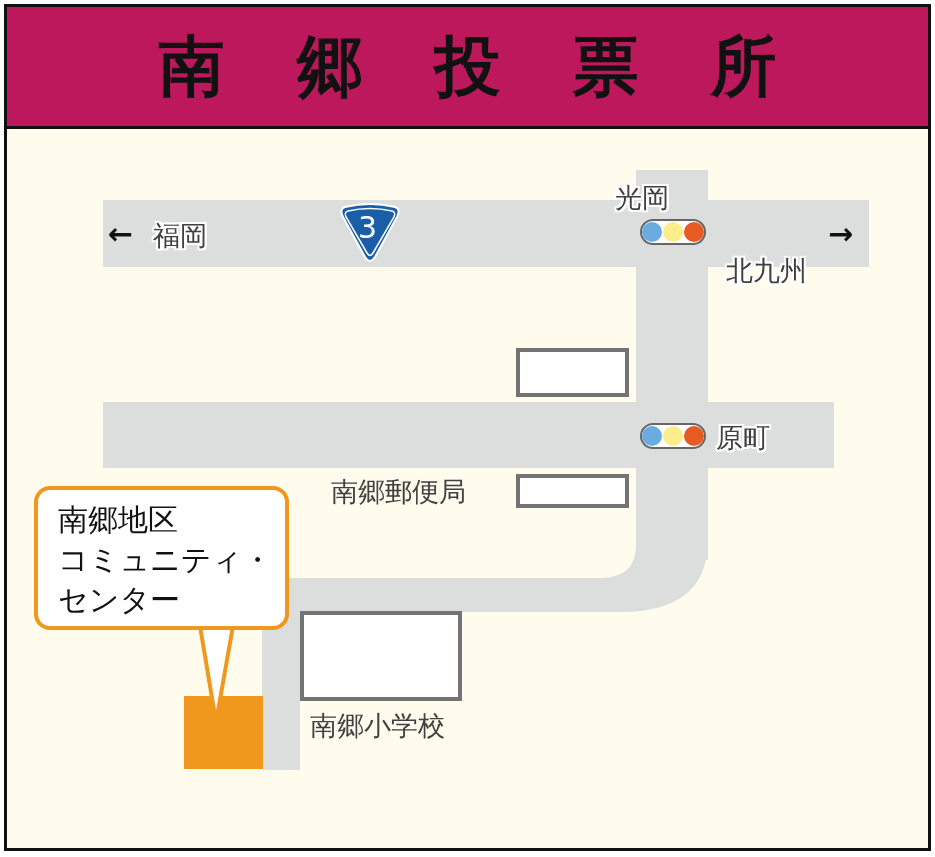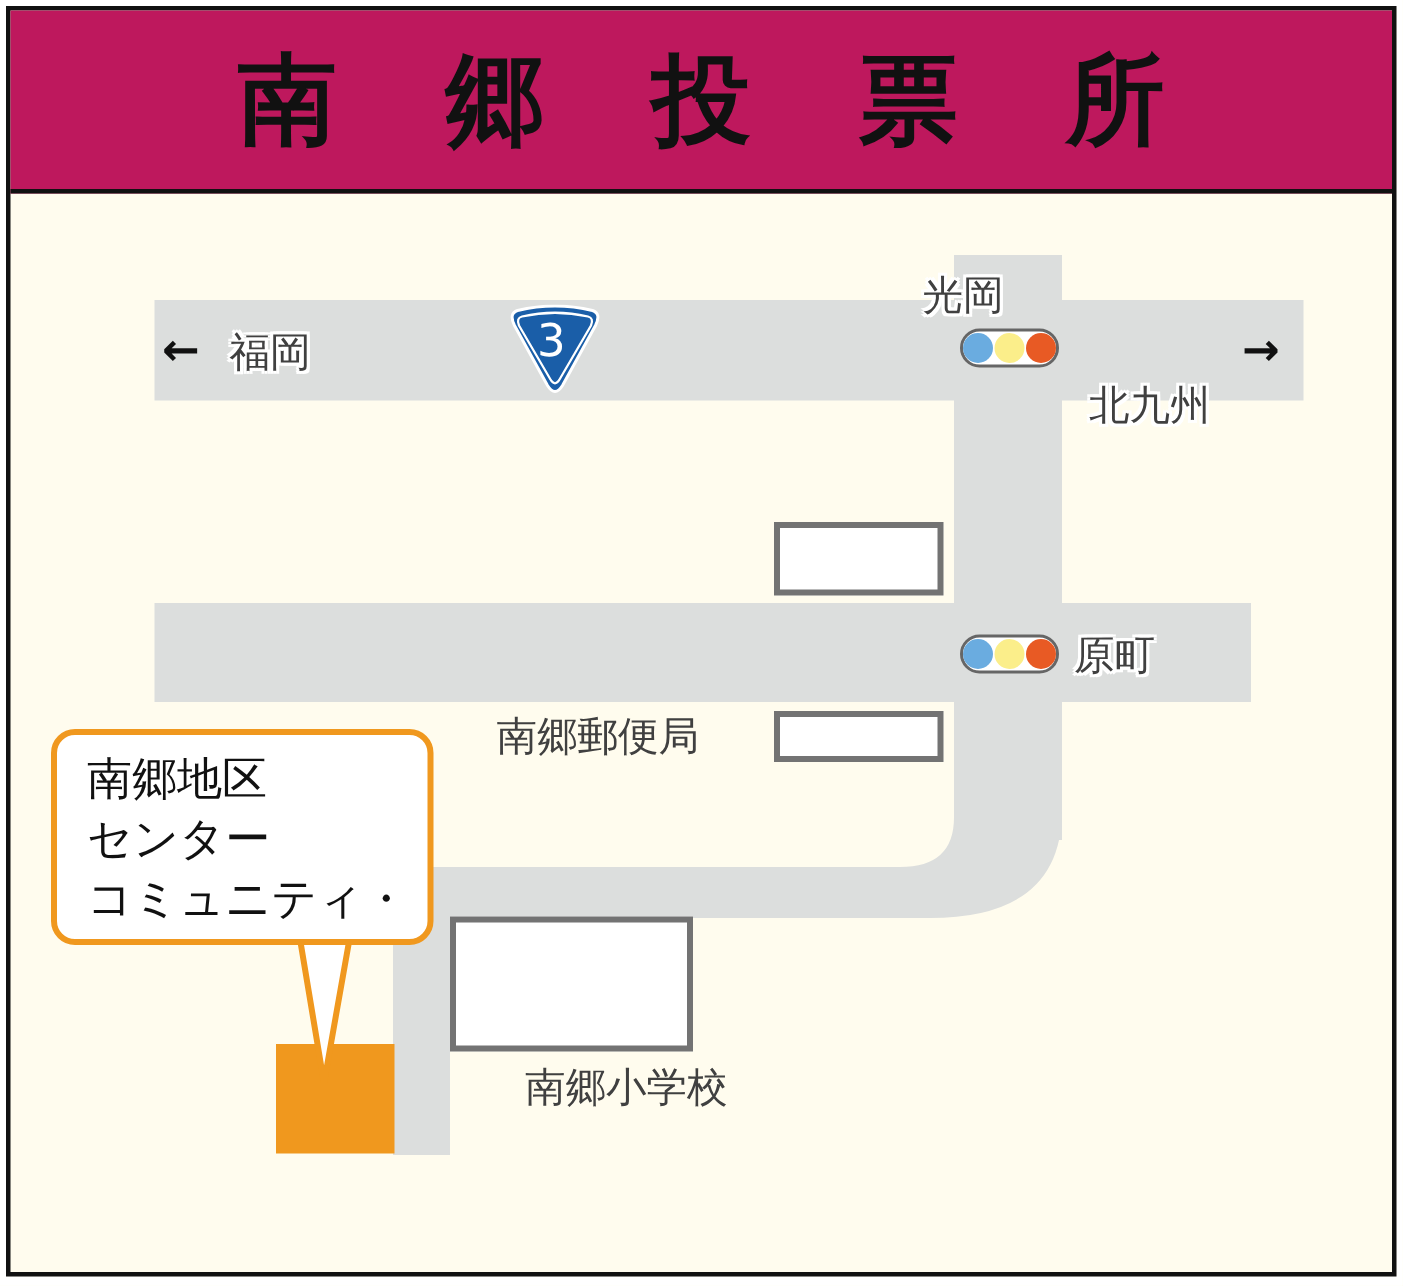--- a/index.html
+++ b/index.html
@@ -61,25 +61,25 @@
     <span style="background:#6aace0"></span>
       <span style="background:#fbee8a"></span>
       <span style="background:#e85a24"></span>
   </div>
   <div class="lbl halo" style="left:716px;top:424px;">原町</div>
 
   <div class="lbl" style="left:331px;top:478px;">南郷郵便局</div>
   <div class="bldg" style="left:516px;top:474px;width:113px;height:34px;"></div>
 
   <div class="bldg" style="left:300px;top:611px;width:162px;height:90px;"></div>
-  <div class="lbl" style="left:310px;top:712px;margin-left:40px;">南郷小学校</div>
+  <div class="lbl" style="left:310px;top:712px;">南郷小学校</div>
 
   <div class="venue"></div>
   <svg style="position:absolute;left:0;top:0;" width="935" height="857">
     <path d="M200 626 L216 722 L233 626 Z" fill="#fff" stroke="#f0981e" stroke-width="4" stroke-linejoin="miter"></path>
     <rect x="202" y="620" width="29" height="9" fill="#fff"></rect>
   </svg>
   <div class="callout">
     <div>南郷地区</div>
+    <div>コミュニティ・</div>
     <div>センター</div>
-    <div>コミュニティ・</div>
   </div>
 </div>
 
 </body></html>

